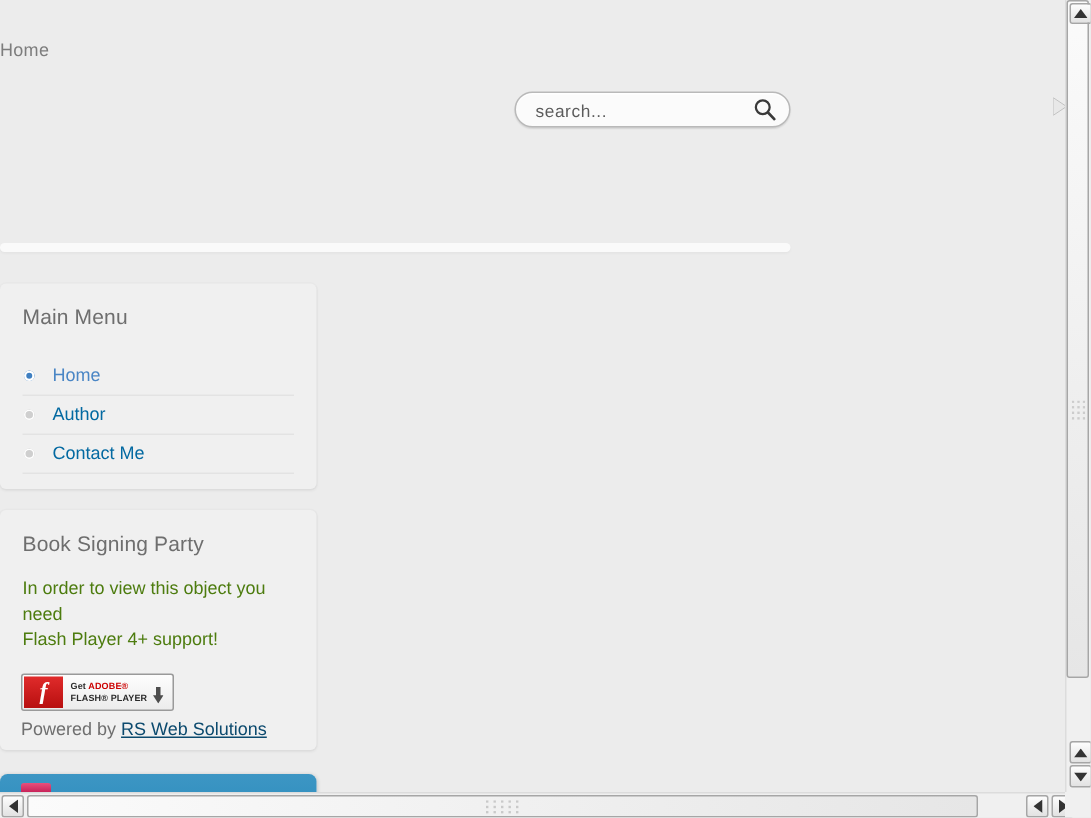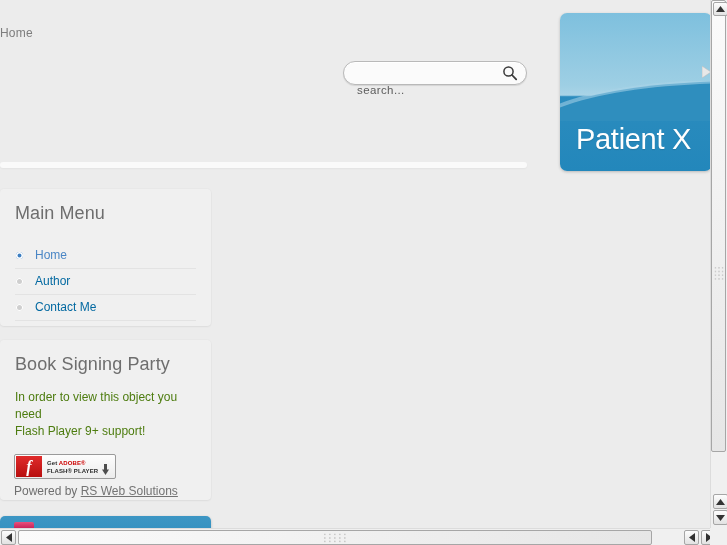--- a/index.html
+++ b/index.html
@@ -45,21 +45,21 @@
     height: 24px;
     background: #fbfbfb;
     border: 1px solid #b9b9b9;
     border-radius: 13px;
     box-shadow: 0 1px 1px rgba(0,0,0,0.10), inset 0 1px 0 #ffffff;
     box-sizing: border-box;
   }
   #search-input {
     position: absolute;
     left: 11px;
-    top: 18px;
+    top: 3px;
     width: 145px;
     height: 17px;
     border: 0;
     outline: none;
     background: transparent;
     font-family: "Liberation Sans", sans-serif;
     font-size: 11.5px;
     color: #5c5c5c;
     letter-spacing: 0.4px;
   }
@@ -126,21 +126,21 @@
   .panel {
     position: absolute;
     left: 0;
     width: 211px;
     background: #f0f0f0;
     border-radius: 4px;
     box-shadow: 0 0 0 1px rgba(0,0,0,0.015), 0 1px 2px rgba(0,0,0,0.05);
     box-sizing: border-box;
   }
   .panel-title {
-    font-size: 18px;
+    font-size: 14px;
     color: #6e6e6e;
     font-weight: normal;
     margin: 0;
     padding: 14px 0 0 15px;
     letter-spacing: 0.1px;
   }
 
   
   #panel-main-menu {
     top: 189px;
@@ -232,21 +232,21 @@
     top: 6px;
     width: 7px;
     height: 11px;
   }
   #powered-by {
     margin: 5px 0 0 14px;
     font-size: 12px;
     color: #6f6f6f;
   }
   #powered-by a {
-    color: #737373;
+    color: #0c4a6e;
     text-decoration: underline;
   }
 
   
   #panel-bottom-blue {
     position: absolute;
     left: 0;
     top: 516px;
     width: 211px;
     height: 26px;
@@ -356,27 +356,20 @@
     <span id="search-icon">
       <svg width="16" height="16" viewBox="0 0 16 16">
         <circle cx="6.5" cy="6.5" r="4.6" fill="none" stroke="#3a3a3a" stroke-width="1.5"></circle>
         <line x1="10" y1="10" x2="14.2" y2="14.4" stroke="#3a3a3a" stroke-width="1.8" stroke-linecap="round"></line>
       </svg>
     </span>
   </div>
 
   <div id="divider"></div>
 
-  <div id="banner">
-    <svg id="banner-wave" viewBox="0 0 170 40" preserveAspectRatio="none">
-      <path d="M0,26 C40,10 95,2 170,0 L170,40 L0,40 Z" fill="#2f8ebe"></path>
-      <path d="M0,24 C40,8 95,0 170,-2 L170,2 C95,4 40,12 0,28 Z" fill="#a9d4e7" opacity="0.55"></path>
-    </svg>
-    <div id="banner-title">Patient X</div>
-  </div>
   <span id="banner-nav-next">
     <svg width="9" height="12" viewBox="0 0 9 12">
       <path d="M0,0 L9,6 L0,12 Z" fill="#e8e8e8" stroke="#bdbdbd" stroke-width="0.6"></path>
     </svg>
   </span>
 
   <div class="panel" id="panel-main-menu">
     <h2 class="panel-title">Main Menu</h2>
     <ul id="menu-list">
       <li class="active">
@@ -391,21 +384,21 @@
         <span class="bullet"></span>
         <span class="label">Contact Me</span>
       </li>
     </ul>
   </div>
 
   <div class="panel" id="panel-book-signing">
     <h2 class="panel-title">Book Signing Party</h2>
     <p id="flash-msg">
       <span>In order to view this object you need</span><br>
-      <span>Flash Player 9+ support!</span>
+      <span>Flash Player 4+ support!</span>
     </p>
     <a id="flash-badge" href="#">
       <span class="fl-logo">f</span>
       <span class="fl-line1"><span>Get </span><span class="adobe">ADOBE®</span></span>
       <span class="fl-line2">FLASH® PLAYER</span>
       <span class="fl-arrow">
         <svg width="7" height="11" viewBox="0 0 7 11">
           <rect x="2" y="0" width="3" height="6" fill="#4d4d4d"></rect>
           <path d="M0,5.5 L7,5.5 L3.5,11 Z" fill="#4d4d4d"></path>
         </svg>

